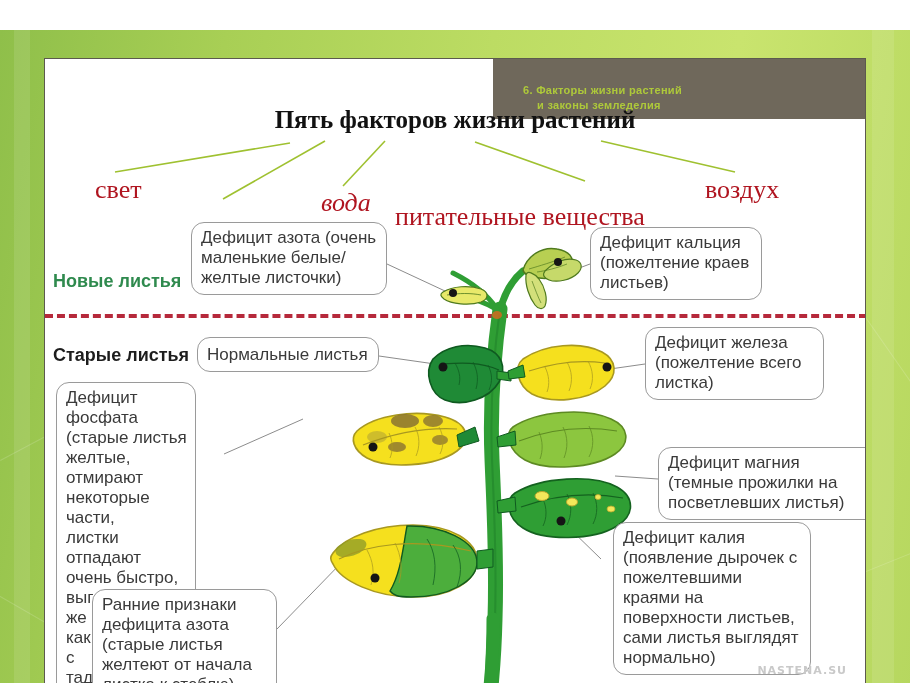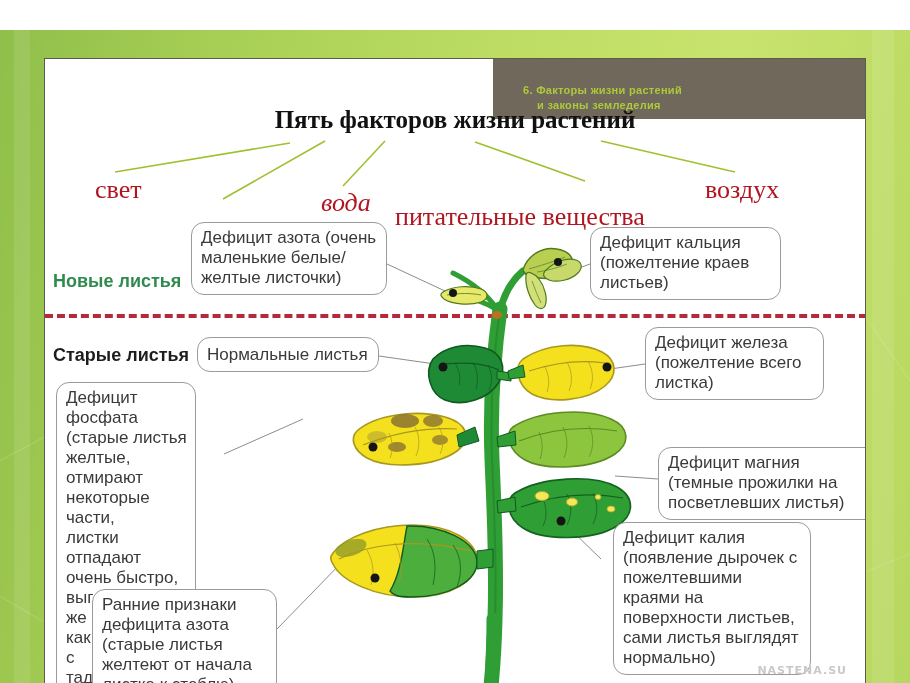--- a/index.html
+++ b/index.html
@@ -120,21 +120,21 @@
     background: #ffffff;
     border: 1px solid #9a9a9a;
     border-radius: 13px;
     color: #3a3a3a;
     font-size: 17px;
     line-height: 20px;
     padding: 5px 8px 6px 9px;
     white-space: pre-line;
   }
   #cb-nitrogen  { left: 146px; top: 163px; width: 196px; }
-  #cb-calcium   { left: 545px; top: 168px; width: 191px; }
+  #cb-calcium   { left: 545px; top: 168px; width: 172px; }
   #cb-normal    { left: 152px; top: 278px; width: 182px; padding-top:7px; }
   #cb-iron      { left: 600px; top: 268px; width: 179px; }
   #cb-magnesium { left: 613px; top: 388px; width: 233px; }
   #cb-phosphate { left: 11px;  top: 323px; width: 140px; }
   #cb-potassium { left: 568px; top: 463px; width: 198px; }
   #cb-earlyN    { left: 47px;  top: 530px; width: 185px; }
 
   
   #watermark {
     position: absolute;

